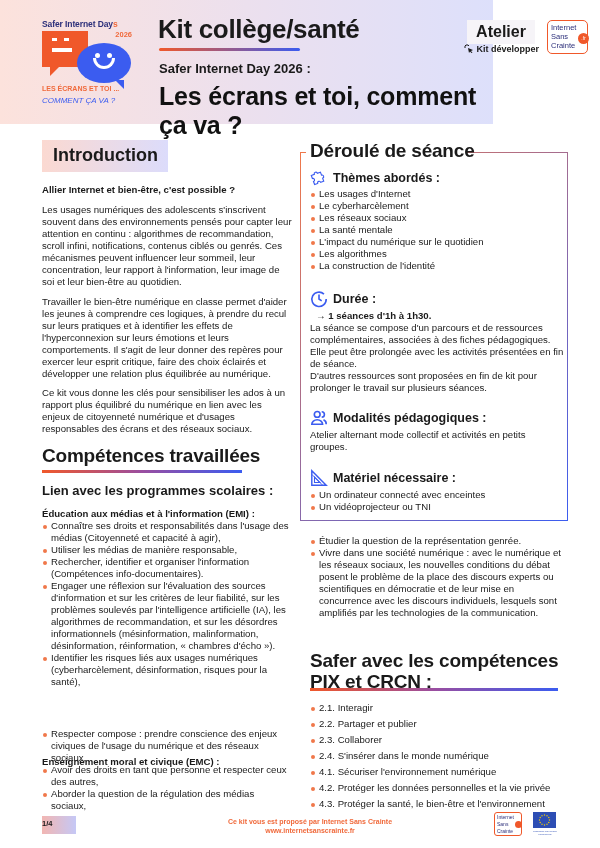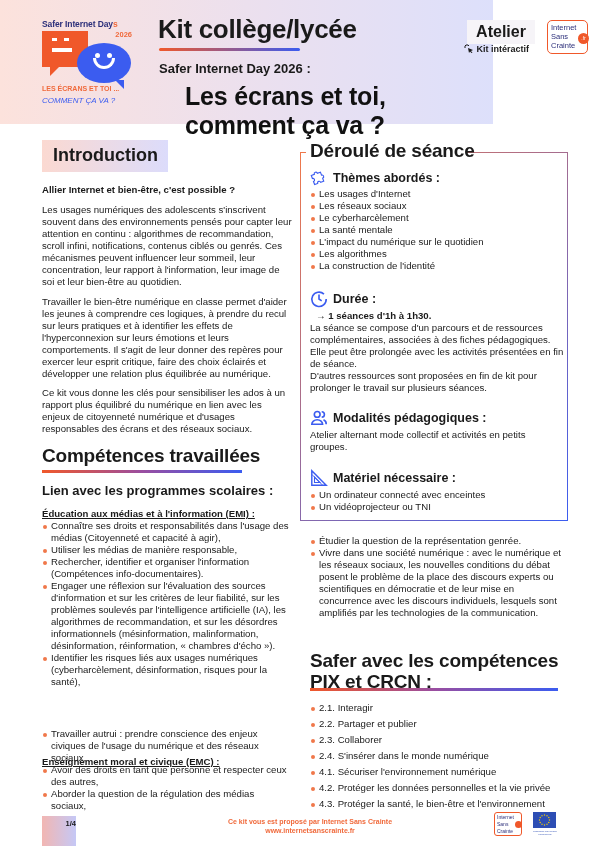--- a/index.html
+++ b/index.html
@@ -22,55 +22,55 @@
   .bubble-blue { position: absolute; left: 37px; top: 27px; width: 54px; height: 40px; background: #3b5cf0; border-radius: 50%; }
   .bubble-blue::after { content:""; position:absolute; right:7px; bottom:-6px; border-right: 9px solid #3b5cf0; border-bottom: 9px solid transparent; }
   .bubble-blue .eye { position:absolute; top:10px; width:5px; height:5px; background:#fff; border-radius:50%; }
   .bubble-blue .smile { position:absolute; left:16px; top:15px; width:22px; height:11px; border: 3px solid #fff; border-top: none; border-radius: 0 0 12px 12px; }
   .sid-logo .sid-tag1 { position: absolute; left: 2px; top: 69px; font-size: 7px; font-weight: bold; color: #f06a3c; white-space: nowrap; }
   .sid-logo .sid-tag2 { position: absolute; left: 2px; top: 80px; font-size: 8px; font-style: italic; color: #3b5cf0; white-space: nowrap; }
 
   .kit-title { position: absolute; left: 158px; top: 14px; font-size: 26px; font-weight: bold; color: #1a1a1a; letter-spacing: -0.3px; }
   .kit-underline { position: absolute; left: 159px; top: 48px; width: 141px; height: 3px; background: linear-gradient(90deg, #f0582a, #3b5cf0); border-radius: 2px; }
   .subtitle { position: absolute; left: 159px; top: 61px; font-size: 13px; font-weight: bold; color: #1a1a1a; }
-  .main-title { position: absolute; left: 159px; top: 82px; font-size: 25px; font-weight: bold; color: #111; letter-spacing: -0.2px; margin-left: 26px; }
+  .main-title { position: absolute; left: 159px; top: 82px; font-size: 25px; font-weight: bold; color: #111; letter-spacing: -0.2px; }
 
   .atelier { position: absolute; left: 467px; top: 20px; width: 68px; height: 24px; background: #f6f4f8; font-size: 16px; font-weight: bold; text-align: center; line-height: 24px; color: #1a1a1a; }
   .kit-interactif { position: absolute; left: 464px; top: 44px; font-size: 9px; font-weight: bold; white-space: nowrap; color: #1a1a1a; }
   .isc-logo { position: absolute; left: 547px; top: 20px; width: 41px; height: 34px; border: 1.5px solid #f0582a; border-radius: 5px; background: #fff; }
   .isc-logo .t { position: absolute; left: 3px; font-size: 7.5px; color: #2c2f7a; line-height: 9px; }
   .isc-logo .dot { position: absolute; right: -2px; top: 12px; width: 11px; height: 11px; border-radius: 50%; background: #f0582a; color: #fff; font-size: 5px; text-align: center; line-height: 11px; }
 
   
   .intro-box { position: absolute; left: 42px; top: 140px; width: 126px; height: 32px; background: linear-gradient(90deg, #fbd9d1, #dcdcfb); }
   .intro-box span { position: absolute; left: 11px; top: 5px; font-size: 18px; font-weight: bold; color: #1a1a1a; }
   .p { position: absolute; left: 42px; width: 250px; font-size: 9.6px; line-height: 12px; color: #1a1a1a; }
   .p.bold { font-weight: bold; }
   .h2 { position: absolute; left: 42px; font-size: 19px; font-weight: bold; color: #1a1a1a; letter-spacing: -0.2px; }
   .grad-line { position: absolute; height: 3px; background: linear-gradient(90deg, #f0582a, #9a4ea0 50%, #3b5cf0); }
   .h3 { position: absolute; left: 42px; font-size: 13px; font-weight: bold; color: #1a1a1a; }
-  .h4 { position: absolute; left: 42px; font-size: 9.6px; font-weight: bold; color: #1a1a1a; text-decoration: underline; }
+  .h4 { position: absolute; left: 42px; font-size: 9.6px; font-weight: bold; color: #1a1a1a; }
   ul.list { position: absolute; list-style: none; font-size: 9.6px; line-height: 12px; color: #1a1a1a; }
   ul.list li { position: relative; padding-left: 9px; }
   ul.list li::before { content: ""; position: absolute; left: 1px; top: 4.5px; width: 4px; height: 4px; border-radius: 50%; background: #f0784a; }
 
   
   .deroule-box { position: absolute; left: 300px; top: 152px; width: 268px; height: 369px;
     border: 1.5px solid; border-image: linear-gradient(135deg, #f0784a, #3b5cf0) 1; }
   .deroule-title-bg { position: absolute; left: 306px; top: 140px; width: 160px; height: 24px; background: #fff; }
   .deroule-title { position: absolute; left: 310px; top: 140px; font-size: 19px; font-weight: bold; color: #1a1a1a; letter-spacing: -0.2px; }
   .sec-head { position: absolute; left: 310px; font-size: 12.5px; font-weight: bold; color: #1a1a1a; display: flex; align-items: center; gap: 5px; }
   .icon { display: inline-block; width: 18px; height: 18px; }
   .rp { position: absolute; left: 310px; width: 255px; font-size: 9.6px; line-height: 12px; color: #1a1a1a; }
 
   .pix-title { position: absolute; left: 310px; top: 650px; width: 260px; font-size: 19px; font-weight: bold; line-height: 21px; color: #1a1a1a; letter-spacing: -0.2px; }
   ul.pix li { margin-bottom: 4px; }
 
   
-  .page-num { position: absolute; left: 42px; top: 816px; width: 34px; height: 30px; background: linear-gradient(90deg, #f2b6b2, #c5c8f6); font-size: 7.5px; font-weight: bold; text-align: right; line-height: 15px; color: #1a1a1a; }
+  .page-num { position: absolute; left: 42px; top: 816px; width: 34px; height: 18px; background: linear-gradient(90deg, #f2b6b2, #c5c8f6); font-size: 7.5px; font-weight: bold; text-align: left; line-height: 15px; color: #1a1a1a; }
   .footer-text { position: absolute; left: 200px; top: 818px; width: 220px; text-align: center; font-size: 7px; line-height: 8.5px; font-weight: bold; color: #f06a3c; }
   .isc-small { position: absolute; left: 494px; top: 812px; width: 28px; height: 24px; border: 1px solid #f0582a; border-radius: 3px; background: #fff; }
   .isc-small .t { position: absolute; left: 2px; font-size: 5px; color: #2c2f7a; line-height: 6px; }
   .isc-small .dot { position: absolute; right: -1px; top: 8px; width: 7px; height: 7px; border-radius: 50%; background: #f0582a; }
   .eu-flag { position: absolute; left: 533px; top: 812px; width: 23px; height: 16px; background: #2d4eb4; }
   .eu-flag svg { width: 23px; height: 16px; }
   .eu-caption { position: absolute; left: 530px; top: 830px; width: 30px; font-size: 2.5px; line-height: 3px; text-align: center; color: #2d4eb4; }
 </style>
 </head>
 <body>
@@ -86,37 +86,37 @@
     </div>
     <div class="bubble-blue">
       <span class="eye" style="left:18px"></span>
         <span class="eye" style="left:30px"></span>
       <span class="smile"></span>
     </div>
     <span class="sid-tag1">LES ÉCRANS ET TOI ...</span>
     <span class="sid-tag2">COMMENT ÇA VA ?</span>
   </div>
 
-  <div class="kit-title">Kit collège/lycée</div>
+  <div class="kit-title">Kit collège/santé</div>
   <div class="kit-underline"></div>
   <div class="subtitle">Safer Internet Day 2026 :</div>
   <div class="main-title">Les écrans et toi, comment ça va ?</div>
 
   <div class="atelier">Atelier</div>
   <div class="kit-interactif">
     <svg width="10" height="9" viewBox="0 0 10 9" style="vertical-align:-1px">
       <g stroke="#1a1a1a" stroke-width="1" fill="none">
           <line x1="3" y1="0" x2="3" y2="2"></line>
           <line x1="0" y1="3" x2="2" y2="3"></line>
           <line x1="1" y1="1" x2="2" y2="2"></line>
           <line x1="5" y1="1" x2="4" y2="2"></line>
         </g>
       <path d="M4 4 L9 6 L7 7 L8.5 9 L7.5 9 L6 7.5 L5 9 Z" fill="#1a1a1a"></path>
     </svg>
-    <span>Kit intéractif</span>
+    <span>Kit développer</span>
   </div>
   <div class="isc-logo">
     <span class="t" style="top:2px">Internet</span>
     <span class="t" style="top:11px">Sans</span>
     <span class="t" style="top:20px">Crainte</span>
     <span class="dot">.fr</span>
   </div>
 </div>
 
 <div class="intro-box">
@@ -133,39 +133,39 @@
 <div class="h4" style="top:508px">Éducation aux médias et à l'information (EMI) :</div>
 <ul class="list" style="left:42px; top:520px; width:250px">
   <li>Connaître ses droits et responsabilités dans l'usage des médias (Citoyenneté et capacité à agir),</li>
   <li>Utiliser les médias de manière responsable,</li>
   <li>Rechercher, identifier et organiser l'information (Compétences info-documentaires).</li>
   <li>Engager une réflexion sur l'évaluation des sources d'information et sur les critères de leur fiabilité, sur les problèmes soulevés par l'intelligence artificielle (IA), les algorithmes de recommandation, et sur les désordres informationnels (mésinformation, malinformation, désinformation, réinformation, « chambres d'écho »).</li>
   <li>Identifier les risques liés aux usages numériques (cyberharcèlement, désinformation, risques pour la santé),</li>
 </ul>
 <div class="h4" style="top:756px">Enseignement moral et civique (EMC) :</div>
 <ul class="list" style="left:42px; top:728px; width:250px">
-  <li>Travailler autrui : prendre conscience des enjeux civiques de l'usage du numérique et des réseaux sociaux,</li>
+  <li>Respecter compose : prendre conscience des enjeux civiques de l'usage du numérique et des réseaux sociaux,</li>
   <li>Avoir des droits en tant que personne et respecter ceux des autres,</li>
   <li>Aborder la question de la régulation des médias sociaux,</li>
 </ul>
 
 <div class="deroule-box"></div>
 <div class="deroule-title-bg"></div>
 <div class="deroule-title">Déroulé de séance</div>
 
 <div class="sec-head" style="top:169px">
   <svg class="icon" viewBox="0 0 20 20">
     <path d="M3 7 h4 a2 2 0 1 1 4 0 h4 v4 a2 2 0 1 1 0 4 v4 h-4 a2 2 0 1 0 -4 0 h-4 v-4 a2 2 0 1 0 0 -4 z" fill="none" stroke="#3b5cf0" stroke-width="1.4" transform="rotate(-20 10 12) scale(0.9) translate(1 -2)"></path>
   </svg>
   <span>Thèmes abordés :</span>
 </div>
 <ul class="list" style="left:310px; top:188px; width:250px">
   <li>Les usages d'Internet</li>
+  <li> Le cyberharcèlement</li>
   <li>Les réseaux sociaux</li>
-  <li> Le cyberharcèlement</li>
   <li>La santé mentale</li>
   <li>L'impact du numérique sur le quotidien</li>
   <li>Les algorithmes</li>
   <li>La construction de l'identité</li>
 </ul>
 
 <div class="sec-head" style="top:290px">
   <svg class="icon" viewBox="0 0 20 20">
     <path d="M15.5 4.5 A8 8 0 1 0 18 10" fill="none" stroke="#3b5cf0" stroke-width="1.8"></path>
     <polyline points="10,5 10,10 13,12" fill="none" stroke="#3b5cf0" stroke-width="1.8"></polyline>

